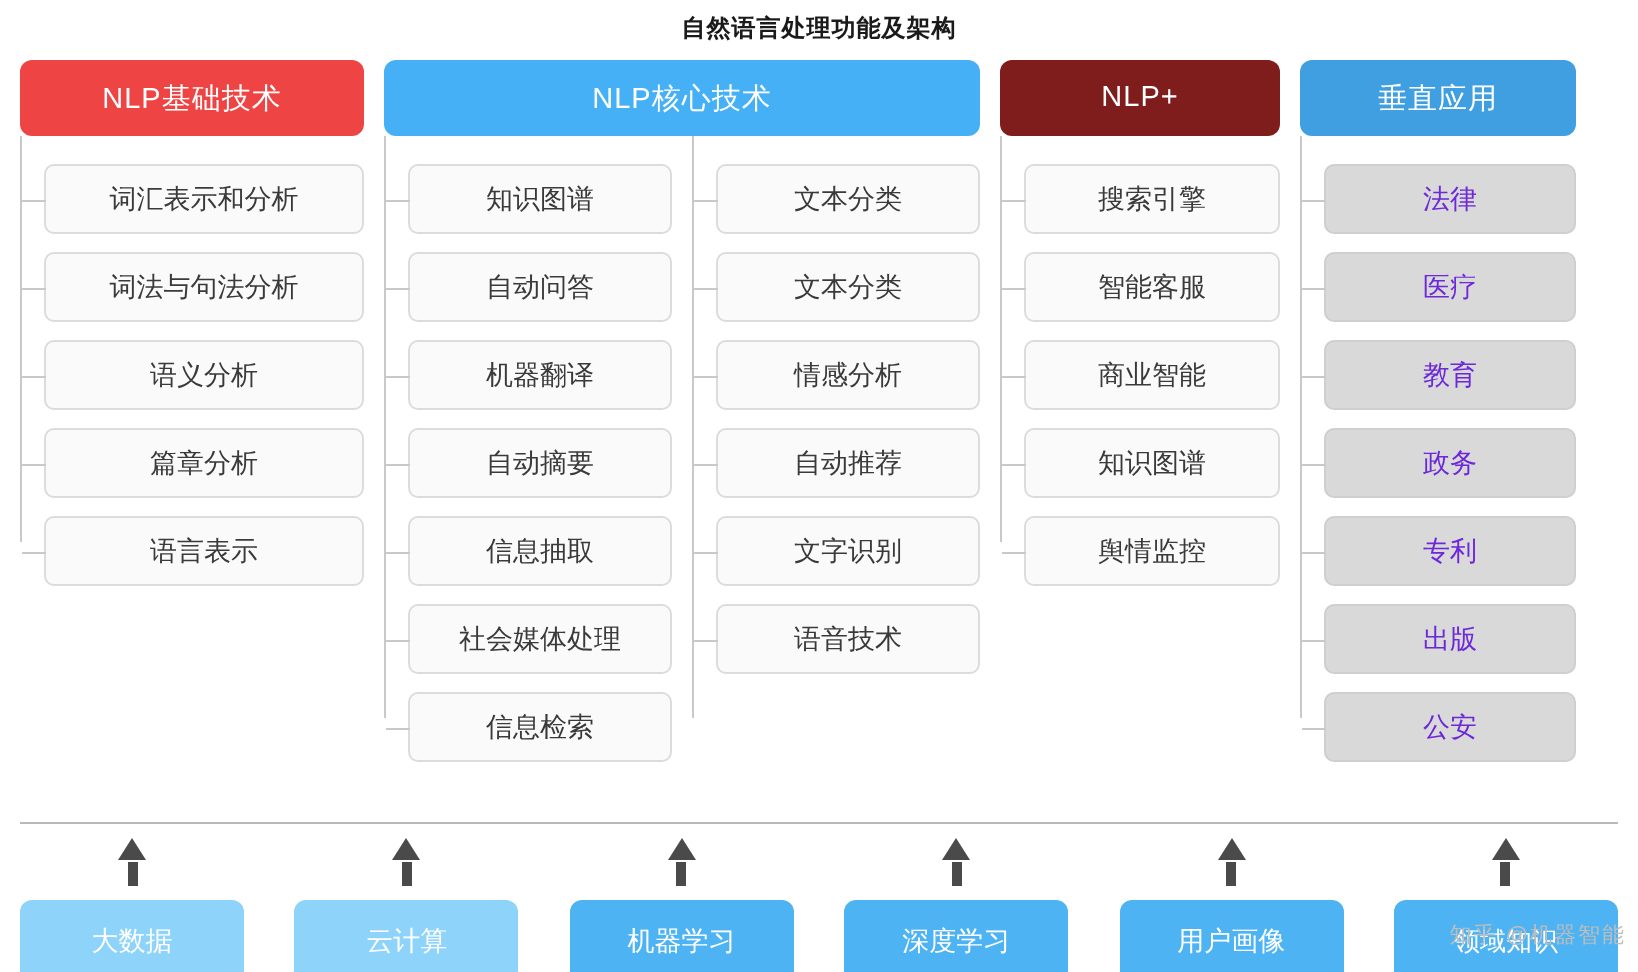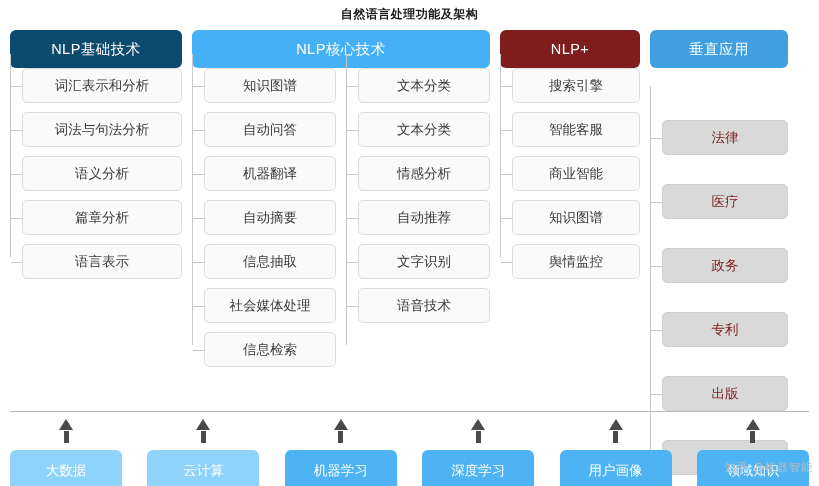--- a/index.html
+++ b/index.html
@@ -27,42 +27,43 @@
     display: flex;
     align-items: flex-start;
     padding: 7px 10px 0 10px;
     gap: 10px;
   }
 
   .col { display: flex; flex-direction: column; }
   .col.basic { width: 172px; }
   .col.core { width: 298px; }
   .col.plus { width: 140px; }
-  .col.vertical { width: 138px; gap: 32px; }
+  .col.vertical { width: 138px; }
 
   .group-head {
     height: 38px;
     border-radius: 6px;
     display: flex;
     align-items: center;
     justify-content: center;
     font-size: 14.5px;
     color: #ffffff;
     font-weight: normal;
     letter-spacing: 0.5px;
   }
-  .group-head.light { background: #0c4a6e; }
+  .group-head.light { background: #ef4444; }
   .group-head.mid { background: #45b0f5; }
   .group-head.blue { background: #7f1d1d; }
   .group-head.dark { background: #3f9fe0; }
 
   .subcols {
     display: flex;
     gap: 10px;
     position: relative;
+    padding-top: 14px;
   }
 
   .subcol {
     display: flex;
     flex-direction: column;
     gap: 9px;
     position: relative;
     flex: 1;
   }
 
@@ -93,21 +94,21 @@
   }
   .node::before {
     content: "";
     position: absolute;
     left: -12px;
     top: 50%;
     width: 12px;
     height: 1px;
     background: #c9c9c9;
   }
-  .node.gray { background: #d9d9d9; border-color: #cfcfcf; color: #7f1d1d; margin-top: 20px; }
+  .node.gray { background: #d9d9d9; border-color: #cfcfcf; color: #6d28d9; }
   .node.wide { margin-left: 12px; }
 
   
   .core .subcol:nth-child(2)::before { left: 0px; }
 
   
   #bottom {
     position: absolute;
     left: 0;
     right: 0;
@@ -229,20 +230,21 @@
       </div>
     </div>
   </div>
 
   <div class="col vertical">
     <div class="group-head dark">垂直应用</div>
     <div class="subcols">
       <div class="subcol">
         <div class="node gray">法律</div>
         <div class="node gray">医疗</div>
+        <div class="node gray">教育</div>
         <div class="node gray">政务</div>
         <div class="node gray">专利</div>
         <div class="node gray">出版</div>
         <div class="node gray">公安</div>
       </div>
     </div>
   </div>
 
 </div>
 

